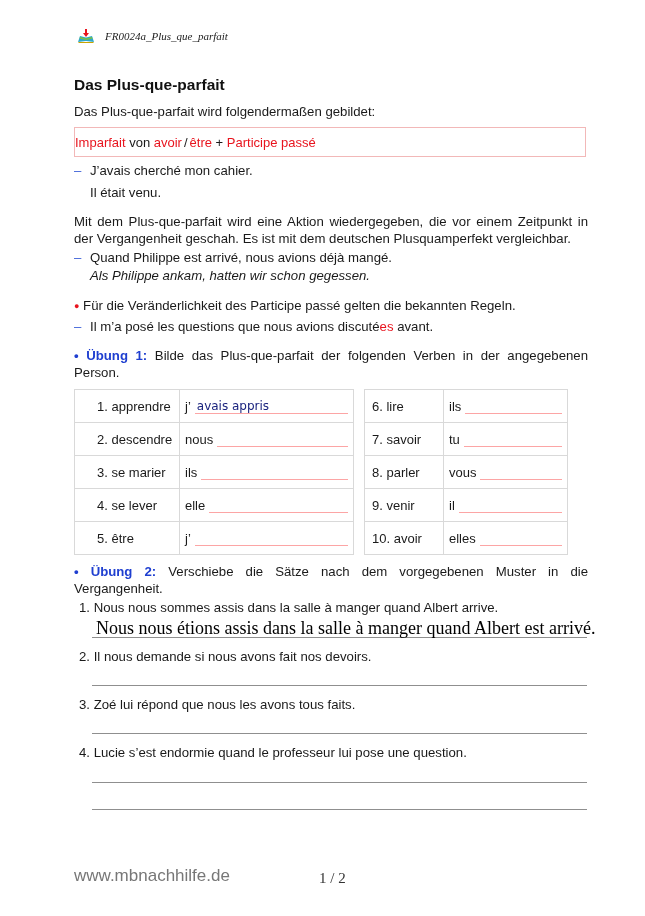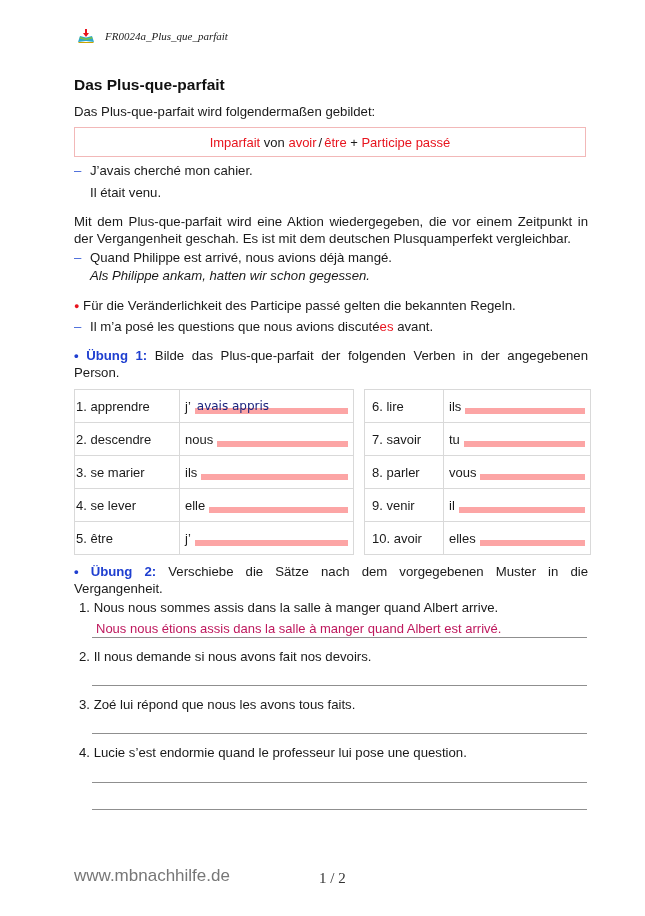--- a/index.html
+++ b/index.html
@@ -20,21 +20,21 @@
       font-family: "Liberation Serif", "DejaVu Serif", serif;
       font-style: italic; font-size: 11px; color: #222;
     }
 
     .page-title { left: 74px; top: 76px; font-size: 15.5px; font-weight: bold; color: #111; }
     .intro { left: 74px; top: 104px; }
 
     .formula-box {
       left: 74px; top: 127px; width: 512px; height: 30px;
       border: 1px solid #f2b8b8;
-      display: flex; align-items: center; justify-content: center;
+      display: flex; align-items: center; 
       font-size: 13px;
     }
     .red { color: #e8141e; }
 
     .dash { color: #3b5fd8; display: inline-block; width: 16px; }
     .line { white-space: nowrap; }
 
     .ex1 { left: 74px; top: 163px; }
     .ex1b { left: 90px; top: 185px; text-align: right; }
 
@@ -52,42 +52,42 @@
     
     table.verbs {
       position: absolute; border-collapse: collapse;
       font-size: 13px;
     }
     table.verbs td {
       border: 1px solid #d9d9d9;
       height: 32.4px; padding: 0 5px; vertical-align: middle;
     }
     .t-left { left: 74px; top: 389px; width: 280px; }
-    .t-right { left: 364px; top: 389px; width: 227px; }
-    .t-left td.verb { width: 105px; padding-left: 1px; }
+    .t-right { left: 364px; top: 389px; width: 204px; }
+    .t-left td.verb { width: 105px; padding-left: 22px; }
     .t-right td.verb { width: 79px; padding-left: 7px; }
     .ans-cell { display: flex; align-items: flex-end; gap: 4px; height: 32px; padding-bottom: 8px; }
     .blank {
-      flex: 1; border-bottom: 6px solid #fca5a5; height: 14px;
+      flex: 1; border-bottom: 1px solid #fca5a5; height: 14px;
       font-family: "DejaVu Sans", sans-serif; font-size: 12px; color: #1a237e;
       line-height: 13px; padding-left: 2px;
     }
     .pron { white-space: nowrap; }
 
     .task2 { left: 74px; top: 563px; width: 514px; line-height: 17px; text-align: justify; }
 
     .q { left: 79px; }
     .q1 { top: 600px; }
     .q2 { top: 649px; }
     .q3 { top: 697px; }
     .q4 { top: 745px; }
     .q .qnum { font-weight: normal; }
 
     .answer-line { left: 92px; width: 495px; border-bottom: 1px solid #8f8f8f; height: 18px; }
-    .a1 { top: 620px; font-family: Liberation Sans, sans-serif; font-size: 13px; color: #be185d; padding-left: 4px; line-height: 17px; }
+    .a1 { top: 620px; font-family: Liberation Serif, serif; font-size: 18px; color: #000000; padding-left: 4px; line-height: 17px; }
     .a2 { top: 668px; }
     .a3 { top: 716px; }
     .a4a { top: 765px; }
     .a4b { top: 792px; }
 
     .footer-url { left: 74px; top: 866px; font-size: 17px; color: #777; }
     .footer-page {
       left: 319px; top: 870px; font-size: 15px; color: #333;
       font-family: "Liberation Serif", "DejaVu Serif", serif;
     }

